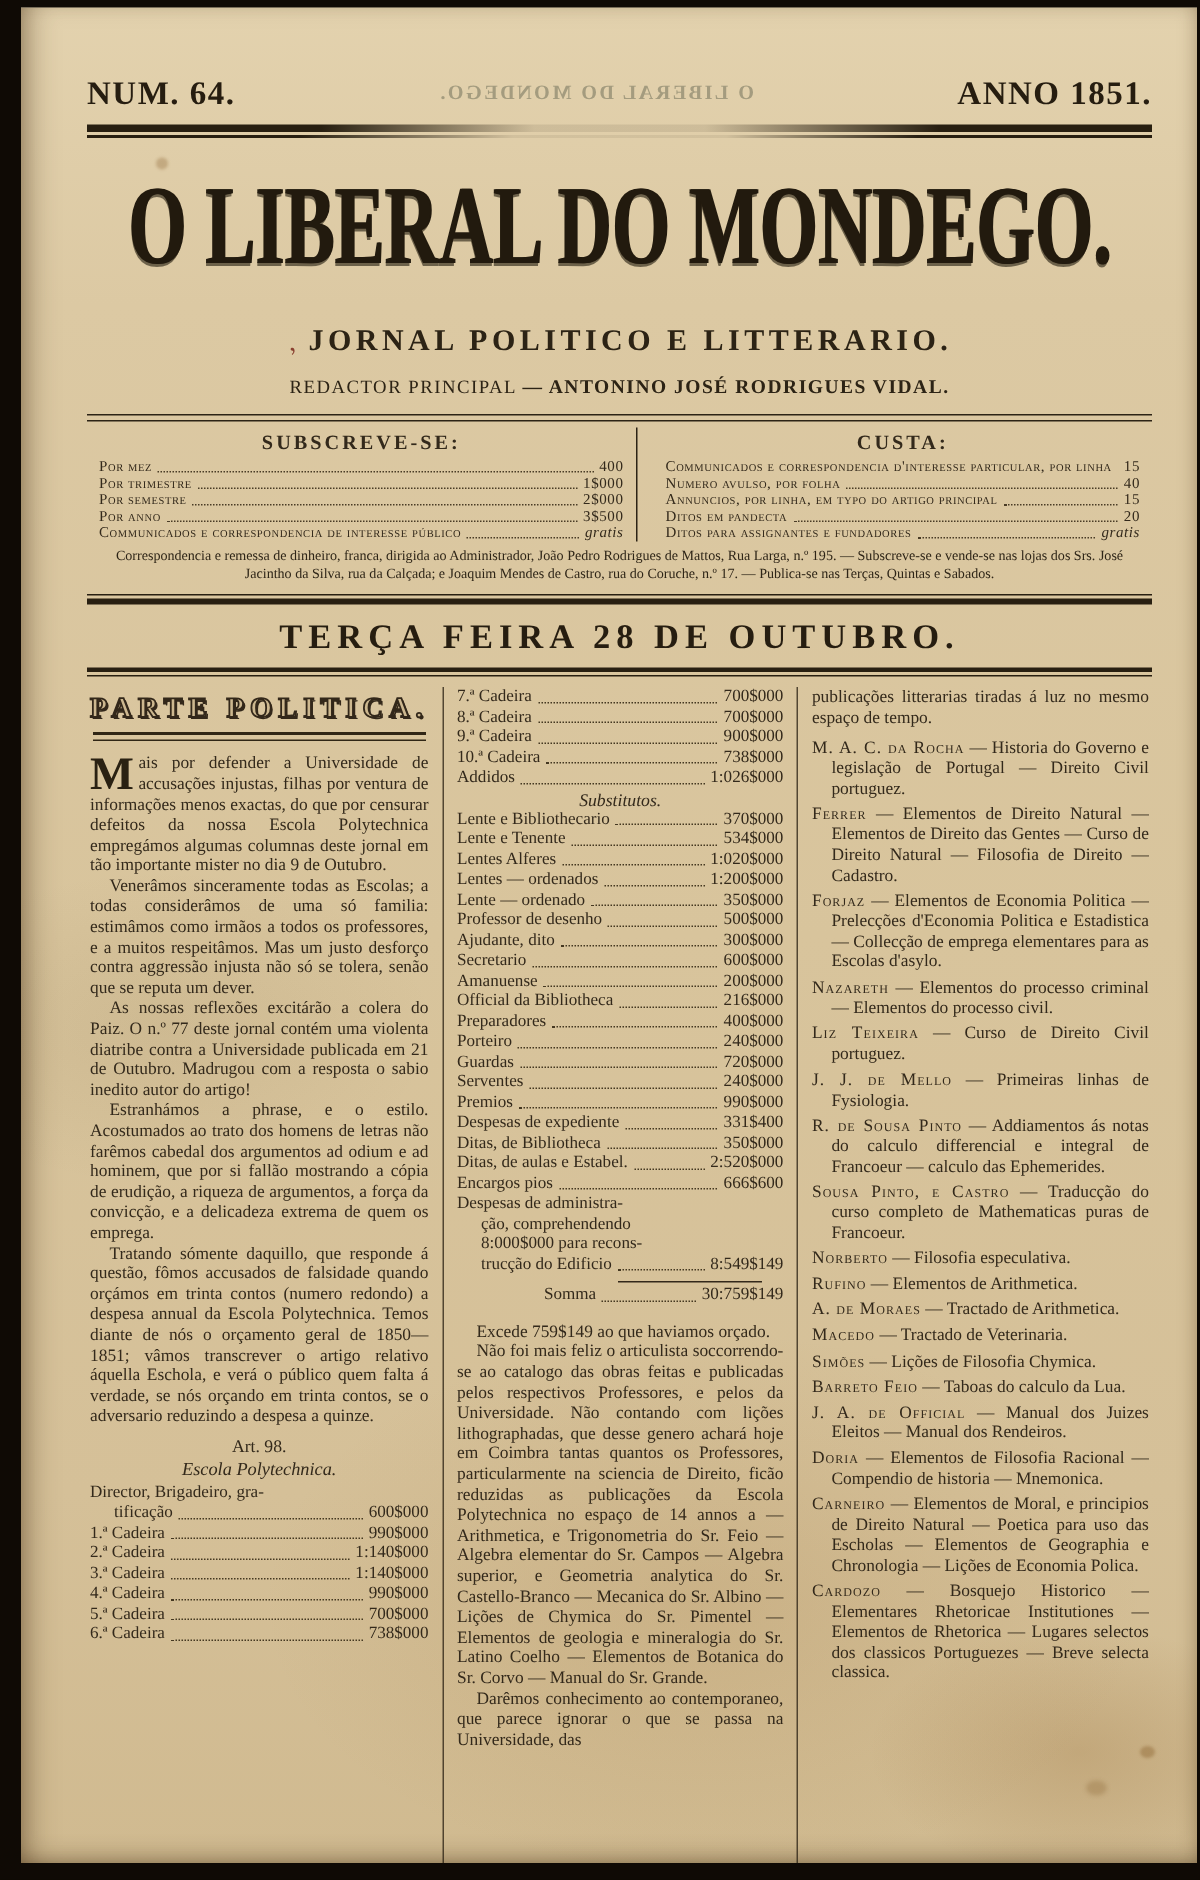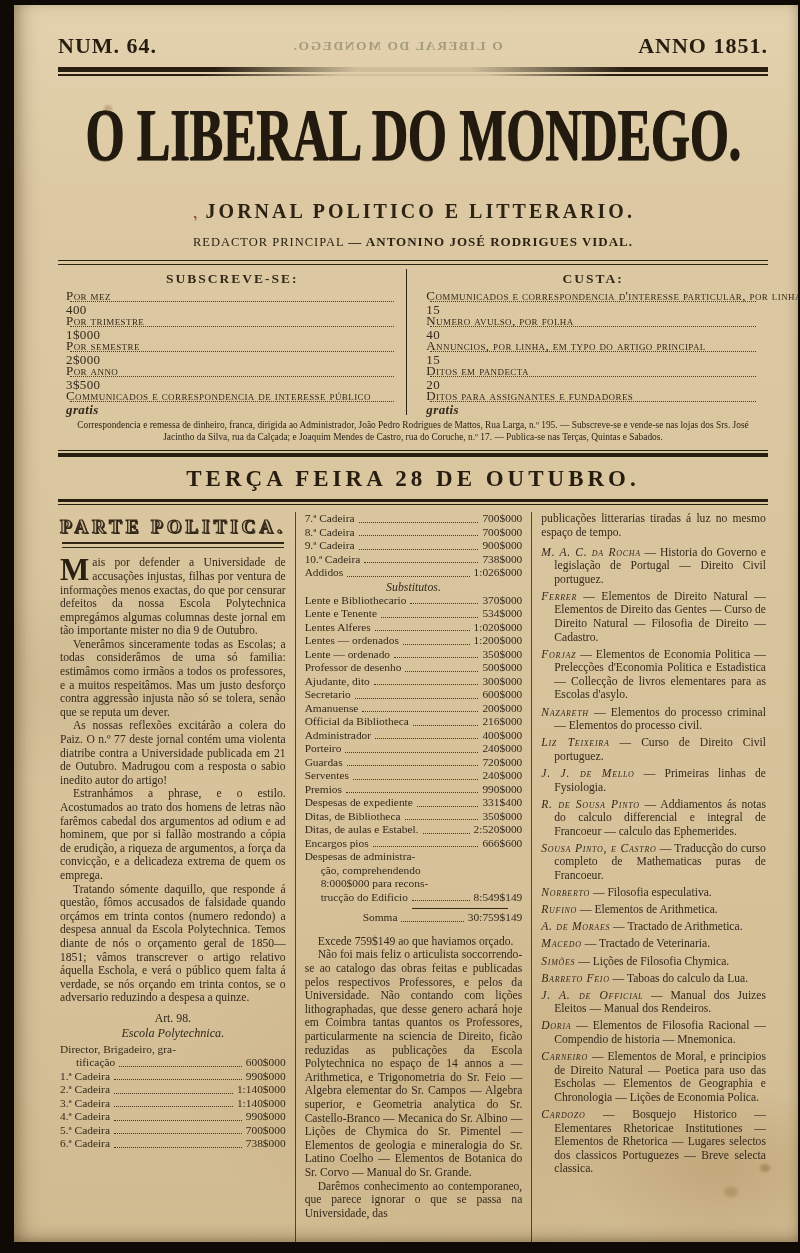--- a/index.html
+++ b/index.html
@@ -15,21 +15,21 @@
       radial-gradient(ellipse 420px 260px at 58% 86%, rgba(151,109,52,0.16), transparent 70%),
       radial-gradient(ellipse 200px 120px at 90% 94%, rgba(140,95,40,0.22), transparent 70%),
       radial-gradient(ellipse 260px 150px at 12% 55%, rgba(120,100,60,0.10), transparent 70%),
       linear-gradient(180deg,#e3d2ae 0%, #dcc9a3 16%, #d8c49c 50%, #d5c098 80%, #d0ba90 100%);
     box-shadow: inset 14px 0 22px -12px rgba(70,45,18,.55), inset -6px 0 14px -8px rgba(70,45,18,.35), inset 0 -10px 18px -10px rgba(60,40,15,.45);
     overflow:hidden;
   }
   .inner{padding:0 30px 0 44px;}
 
   
-  .topbar{display:flex;justify-content:space-between;align-items:baseline;margin-top:28px;}
+  .topbar{display:flex;justify-content:space-between;align-items:baseline;margin-top:44px;}
   .issue,.year{font-size:22px;font-weight:bold;letter-spacing:1px;color:#261d10;}
   .ghost{
     transform:scaleX(-1);
     color:#7c7a62;opacity:.6;filter:blur(.4px);
     font-weight:bold;font-size:13.5px;letter-spacing:1.6px;white-space:nowrap;
     align-self:center;
   }
   .toprule{margin-top:8px;}
   .toprule .b1{height:5px;background:linear-gradient(to right,#281f11 0%,#281f11 22%,rgba(40,31,17,.10) 42%,rgba(40,31,17,.10) 58%,#281f11 80%,#281f11 100%);}
   .toprule .b2{height:2px;margin-top:2px;background:linear-gradient(to right,#281f11 0%,#281f11 20%,rgba(40,31,17,.08) 40%,rgba(40,31,17,.08) 60%,#281f11 78%,#281f11 100%);}
@@ -45,25 +45,25 @@
   .redactor{margin-top:11px;text-align:center;font-size:12.5px;letter-spacing:1px;color:#2c2315;}
   .redactor .rname{font-weight:bold;font-size:13px;text-align:center;}
   .dblrule{margin-top:10px;border-top:1.6px solid #2c2315;border-bottom:1px solid #2c2315;height:3px;}
 
   
   .pricing{display:flex;margin-top:4px;}
   .pblock{padding:0 8px;}
   .pblock.left{width:53%;}
   .pblock.right{width:47%;border-left:1.4px solid #2c2315;padding-left:19px;}
   .ptitle{text-align:center;font-weight:bold;font-size:13.5px;letter-spacing:2px;margin:2px 0 3px 0;}
-  .prow{display:flex;font-size:13px;line-height:11px;font-variant:small-caps;letter-spacing:.4px;flex-direction:column;}
+  .prow{display:flex;font-size:10px;line-height:11px;font-variant:small-caps;letter-spacing:.4px;}
   .prow .plbl{white-space:nowrap;}
   .prow .pfill{flex:1;border-bottom:1.4px dotted #4a3c26;margin:0 4px 2px 4px;}
   .prow .pval{white-space:nowrap;font-variant:normal;}
-  .prow.gratis .pval{font-style:italic;font-weight:bold;}
+  .prow.gratis .pval{font-style:italic;}
   .note{margin-top:4px;text-align:center;font-size:9.4px;line-height:12.4px;color:#2e2517;padding:0 6px;}
   .thick1{margin-top:6px;border-top:1px solid #281f11;}
   .thick2{margin-top:2px;height:4px;background:#281f11;}
 
   
   .dateline{text-align:center;font-size:23px;font-weight:bold;letter-spacing:4px;color:#261d10;margin:9px 0 7px 0;}
   .thick3{height:3.5px;background:#281f11;}
   .thick4{margin-top:2px;border-top:1px solid #281f11;}
 
   
@@ -98,21 +98,21 @@
   .row.noleader .fill{border-bottom:none;}
   .row.indent .lbl{padding-left:16px;}
   .subhead{font-style:italic;text-align:center;font-size:11.8px;line-height:14px;}
 
   .sum-rule{width:96px;border-top:1.2px solid #33281a;margin:4px 14px 2px auto;}
   .row.somma .lbl{margin-left:58px;}
   .spacer6{height:6px;}
   .spacer10{height:10px;}
 
   .entry{font-size:11.6px;line-height:13.6px;text-align:justify;padding-left:13px;text-indent:-13px;margin:0 0 3.5px 0;}
-  .entry .author{font-variant:small-caps;letter-spacing:.7px;font-style:italic;}
+  .entry .author{font-variant:small-caps;letter-spacing:.7px;}
 
   .stain{position:absolute;border-radius:50%;pointer-events:none;}
   .spot1{width:10px;height:8px;right:28px;bottom:70px;background:rgba(125,82,30,.35);filter:blur(1px);}
   .spot2{width:14px;height:10px;right:60px;bottom:45px;background:rgba(125,82,30,.25);filter:blur(1.5px);}
   .spot3{width:8px;height:8px;left:90px;top:100px;background:rgba(130,85,35,.30);filter:blur(1px);}
 </style>
 </head>
 <body>
 
 <div class="page">
@@ -390,21 +390,21 @@
               <span class="val">200$000</span>
             </div>
 
             <div class="row">
               <span class="lbl">Official da Bibliotheca</span>
               <span class="fill"></span>
               <span class="val">216$000</span>
             </div>
 
             <div class="row">
-              <span class="lbl">Administrador</span>
+              <span class="lbl">Preparadores</span>
               <span class="fill"></span>
               <span class="val">400$000</span>
             </div>
 
             <div class="row">
               <span class="lbl">Porteiro</span>
               <span class="fill"></span>
               <span class="val">240$000</span>
             </div>
 
@@ -493,21 +493,21 @@
 
       <div class="col c3">
         <p class="para">publicações litterarias tiradas á luz no mesmo espaço de tempo.</p>
         <div class="spacer6"></div>
         <div>
 
             <p class="entry"><span class="author">M. A. C. da Rocha</span><span> — Historia do Governo e legislação de Portugal — Direito Civil portuguez.</span></p>
 
             <p class="entry"><span class="author">Ferrer</span><span> — Elementos de Direito Natural — Elementos de Direito das Gentes — Curso de Direito Natural — Filosofia de Direito — Cadastro.</span></p>
 
-            <p class="entry"><span class="author">Forjaz</span><span> — Elementos de Economia Politica — Prelecções d'Economia Politica e Estadistica — Collecção de livros elementares para as Escolas d'asylo.</span></p>
+            <p class="entry"><span class="author">Forjaz</span><span> — Elementos de Economia Politica — Prelecções d'Economia Politica e Estadistica — Collecção de emprega elementares para as Escolas d'asylo.</span></p>
 
             <p class="entry"><span class="author">Nazareth</span><span> — Elementos do processo criminal — Elementos do processo civil.</span></p>
 
             <p class="entry"><span class="author">Liz Teixeira</span><span> — Curso de Direito Civil portuguez.</span></p>
 
             <p class="entry"><span class="author">J. J. de Mello</span><span> — Primeiras linhas de Fysiologia.</span></p>
 
             <p class="entry"><span class="author">R. de Sousa Pinto</span><span> — Addiamentos ás notas do calculo differencial e integral de Francoeur — calculo das Ephemerides.</span></p>
 
             <p class="entry"><span class="author">Sousa Pinto, e Castro</span><span> — Traducção do curso completo de Mathematicas puras de Francoeur.</span></p>

